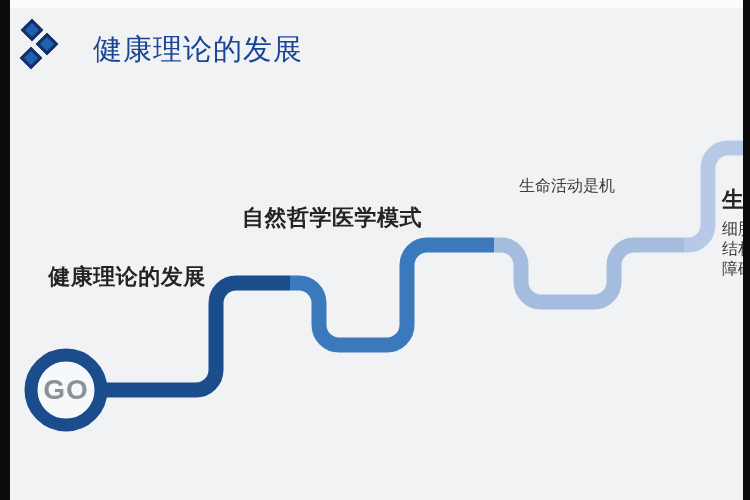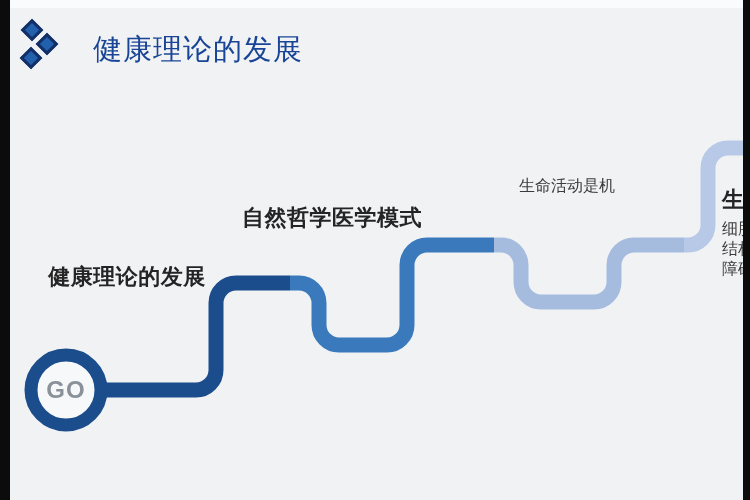--- a/index.html
+++ b/index.html
@@ -19,21 +19,21 @@
   .d2{left:17px;top:16px;}
   .d3{left:1px;top:30px;}
 
   h1.page-title{position:absolute;left:85px;top:24px;margin:8px;font-size:29px;line-height:34px;font-weight:400;letter-spacing:1px;z-index:3;color:#1a4596;}
 
   .path-svg{position:absolute;left:0;top:0;width:750px;height:500px;z-index:1;}
 
   .go-label{
     position:absolute;left:24px;top:348px;width:84px;height:84px;z-index:2;
     display:flex;align-items:center;justify-content:center;
-    font-size:24px;font-weight:600;letter-spacing:1px;color:#8a9199;
+    font-size:28px;font-weight:600;letter-spacing:1px;color:#8a9199;
   }
 
   .stage{position:absolute;z-index:2;}
   .stage .name{font-size:22px;line-height:29px;font-weight:700;color:#242424;letter-spacing:0.5px;}
   .stage .desc{font-size:16px;line-height:20px;color:#3c3c3c;margin-top:8px;}
   .stage .desc .line{display:block;}
   .s1{left:27px;top:262px;width:200px;text-align:center;}
   .s2{left:232px;top:203px;width:200px;text-align:center;}
   .s3{left:467px;top:168px;width:200px;text-align:center;}
   .s4{left:722px;top:185px;width:100px;text-align:left;}

